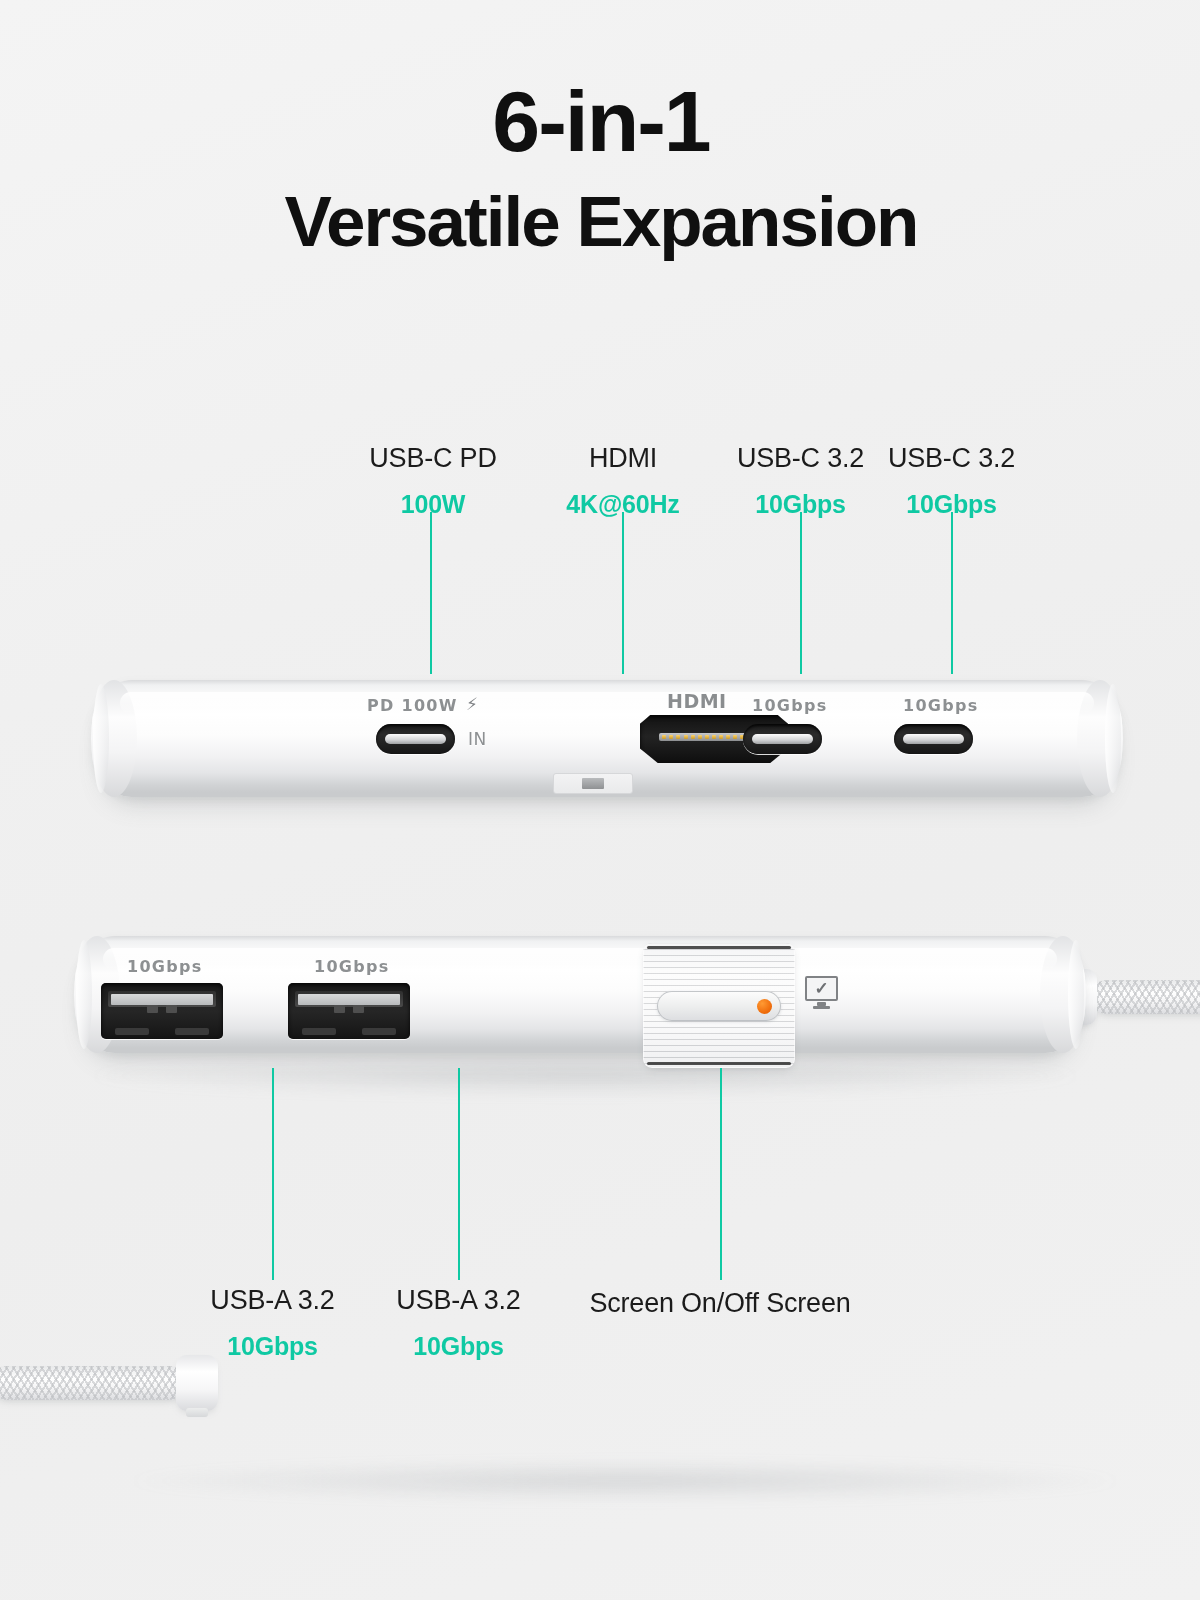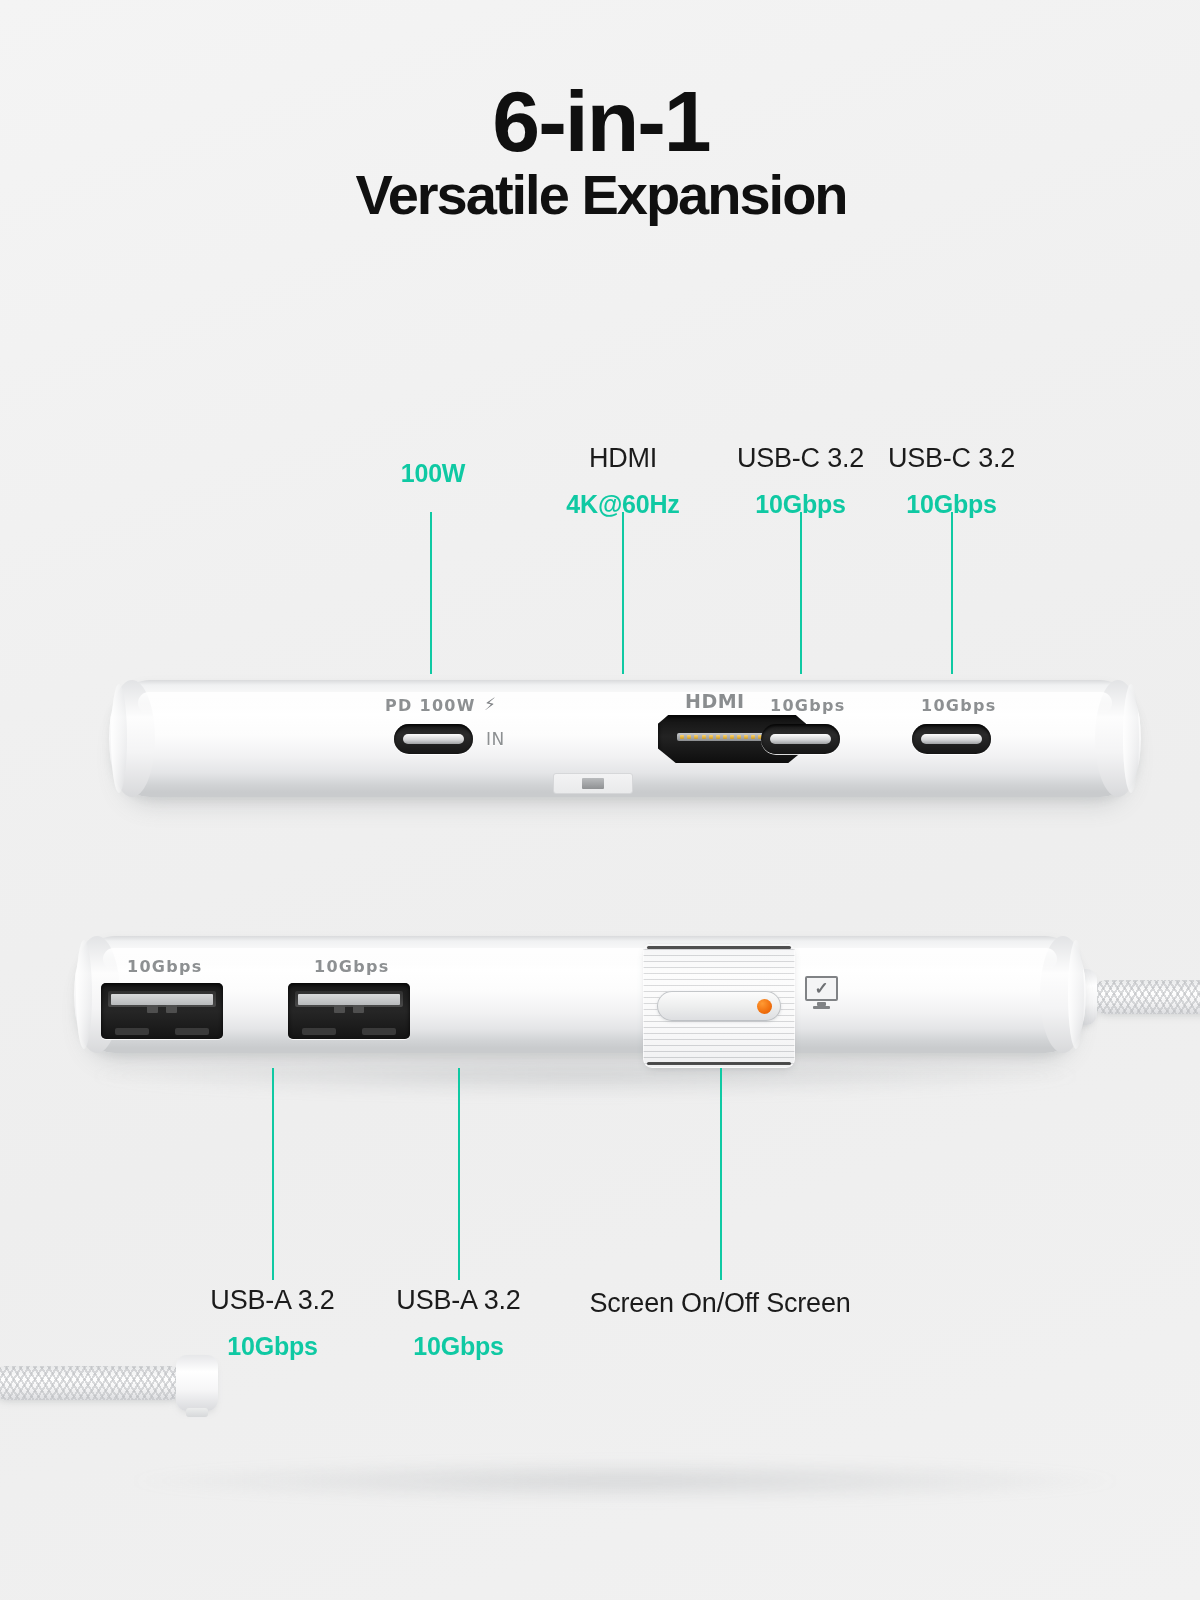--- a/index.html
+++ b/index.html
@@ -24,21 +24,21 @@
     width: 1200px;
     text-align: center;
   }
   .title-line {
     color: #101010;
     font-weight: 700;
     letter-spacing: -2px;
     line-height: 1.02;
   }
   .title-line-1 { font-size: 86px; }
-  .title-line-2 { font-size: 56px; margin-top: 0; }
+  .title-line-2 { font-size: 71px; margin-top: 20px; }
 
   
   .callout {
     position: absolute;
     text-align: center;
     line-height: 1.16;
   }
   .callout .c-name {
     display: block;
     font-size: 27px;
@@ -360,20 +360,21 @@
 </style>
 </head>
 <body>
 
 <div class="title-block">
   <div class="title-line title-line-1">6-in-1</div>
   <div class="title-line title-line-2">Versatile Expansion</div>
 </div>
 
 <div class="callout" style="left:288px; top:443px; width:290px;">
+  <span class="c-name">USB-C PD</span>
   <span class="c-spec" style="color:#0fc9a3;">100W</span>
 </div>
 <div class="callout" style="left:488px; top:443px; width:270px;">
   <span class="c-name">HDMI</span>
   <span class="c-spec" style="color:#0fc9a3;">4K@60Hz</span>
 </div>
 <div class="callout" style="left:693px; top:443px; width:215px;">
   <span class="c-name">USB-C 3.2</span>
   <span class="c-spec" style="color:#0fc9a3;">10Gbps</span>
 </div>
@@ -390,21 +391,21 @@
 <div class="device" style="left:0; top:655px; width:1200px; height:190px;">
 
   <div class="cable">
     <div class="cable-braid" style="left:-10px; top:711px; width:196px;"></div>
     <div class="cable-collar" style="left:176px; top:700px;"></div>
     <div class="cable-tab" style="left:186px; top:753px;"></div>
   </div>
 
   <div class="device-shadow" style="left:130px; top:806px; width:990px; height:40px;"></div>
 
-  <div class="body-shell" style="left:110px; top:25px; width:1030px; height:117px;">
+  <div class="body-shell" style="left:92px; top:25px; width:1030px; height:117px;">
     <div class="shell-cap left">
       <div class="shell-cap-edge" style="left:2px;"></div>
     </div>
     <div class="shell-cap right">
       <div class="shell-cap-edge" style="right:2px;"></div>
     </div>
     <div class="shell-sheen"></div>
 
     <div class="port-group" style="left:275px; top:16px;">
       <span class="engrave" style="left:0; top:0;">PD 100W</span>

